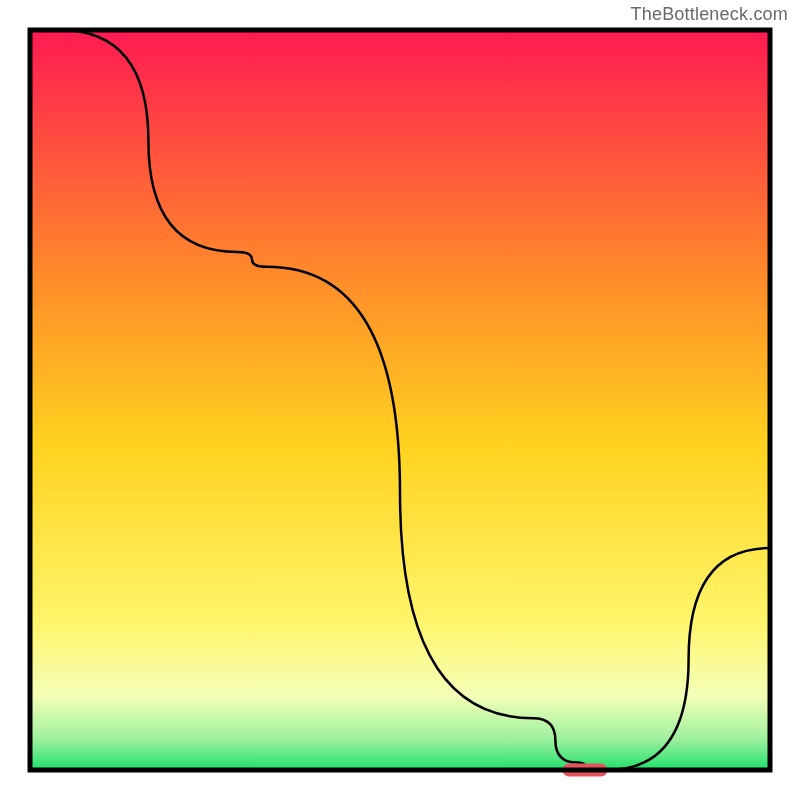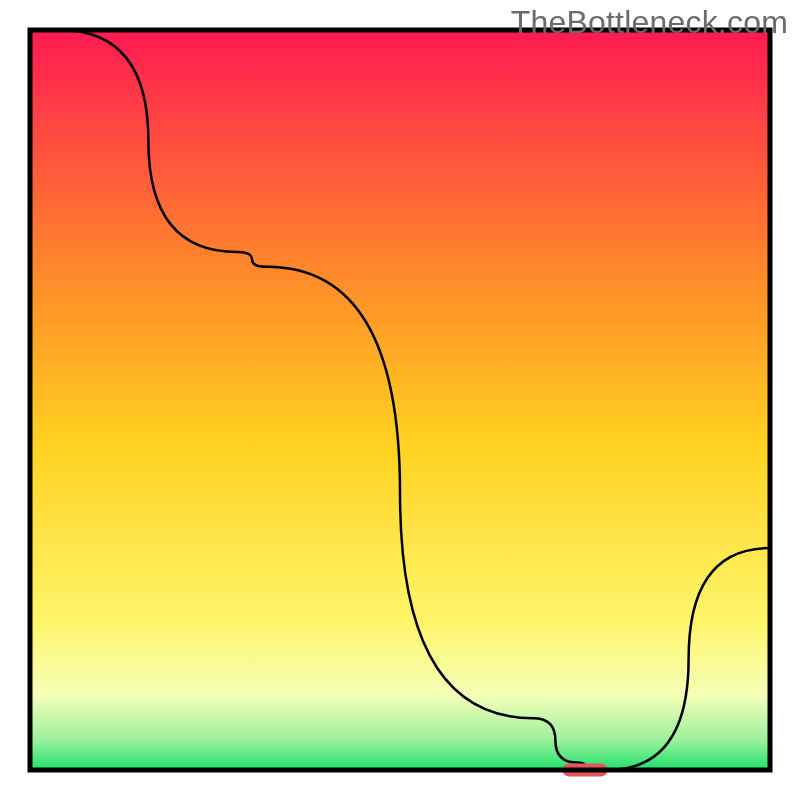--- a/index.html
+++ b/index.html
@@ -7,21 +7,21 @@
   .chart {
     position: relative;
     width: 800px;
     height: 800px;
   }
   .watermark {
     position: absolute;
     top: 4px;
     right: 12px;
     font-family: Arial, Helvetica, sans-serif;
-    font-size: 32px;
+    font-size: 18px;
     color: #6a6a6a;
     letter-spacing: 0.2px;
     z-index: 5;
     text-align: right;
   }
   svg { display: block; }
 </style>
 </head>
 <body>
 

